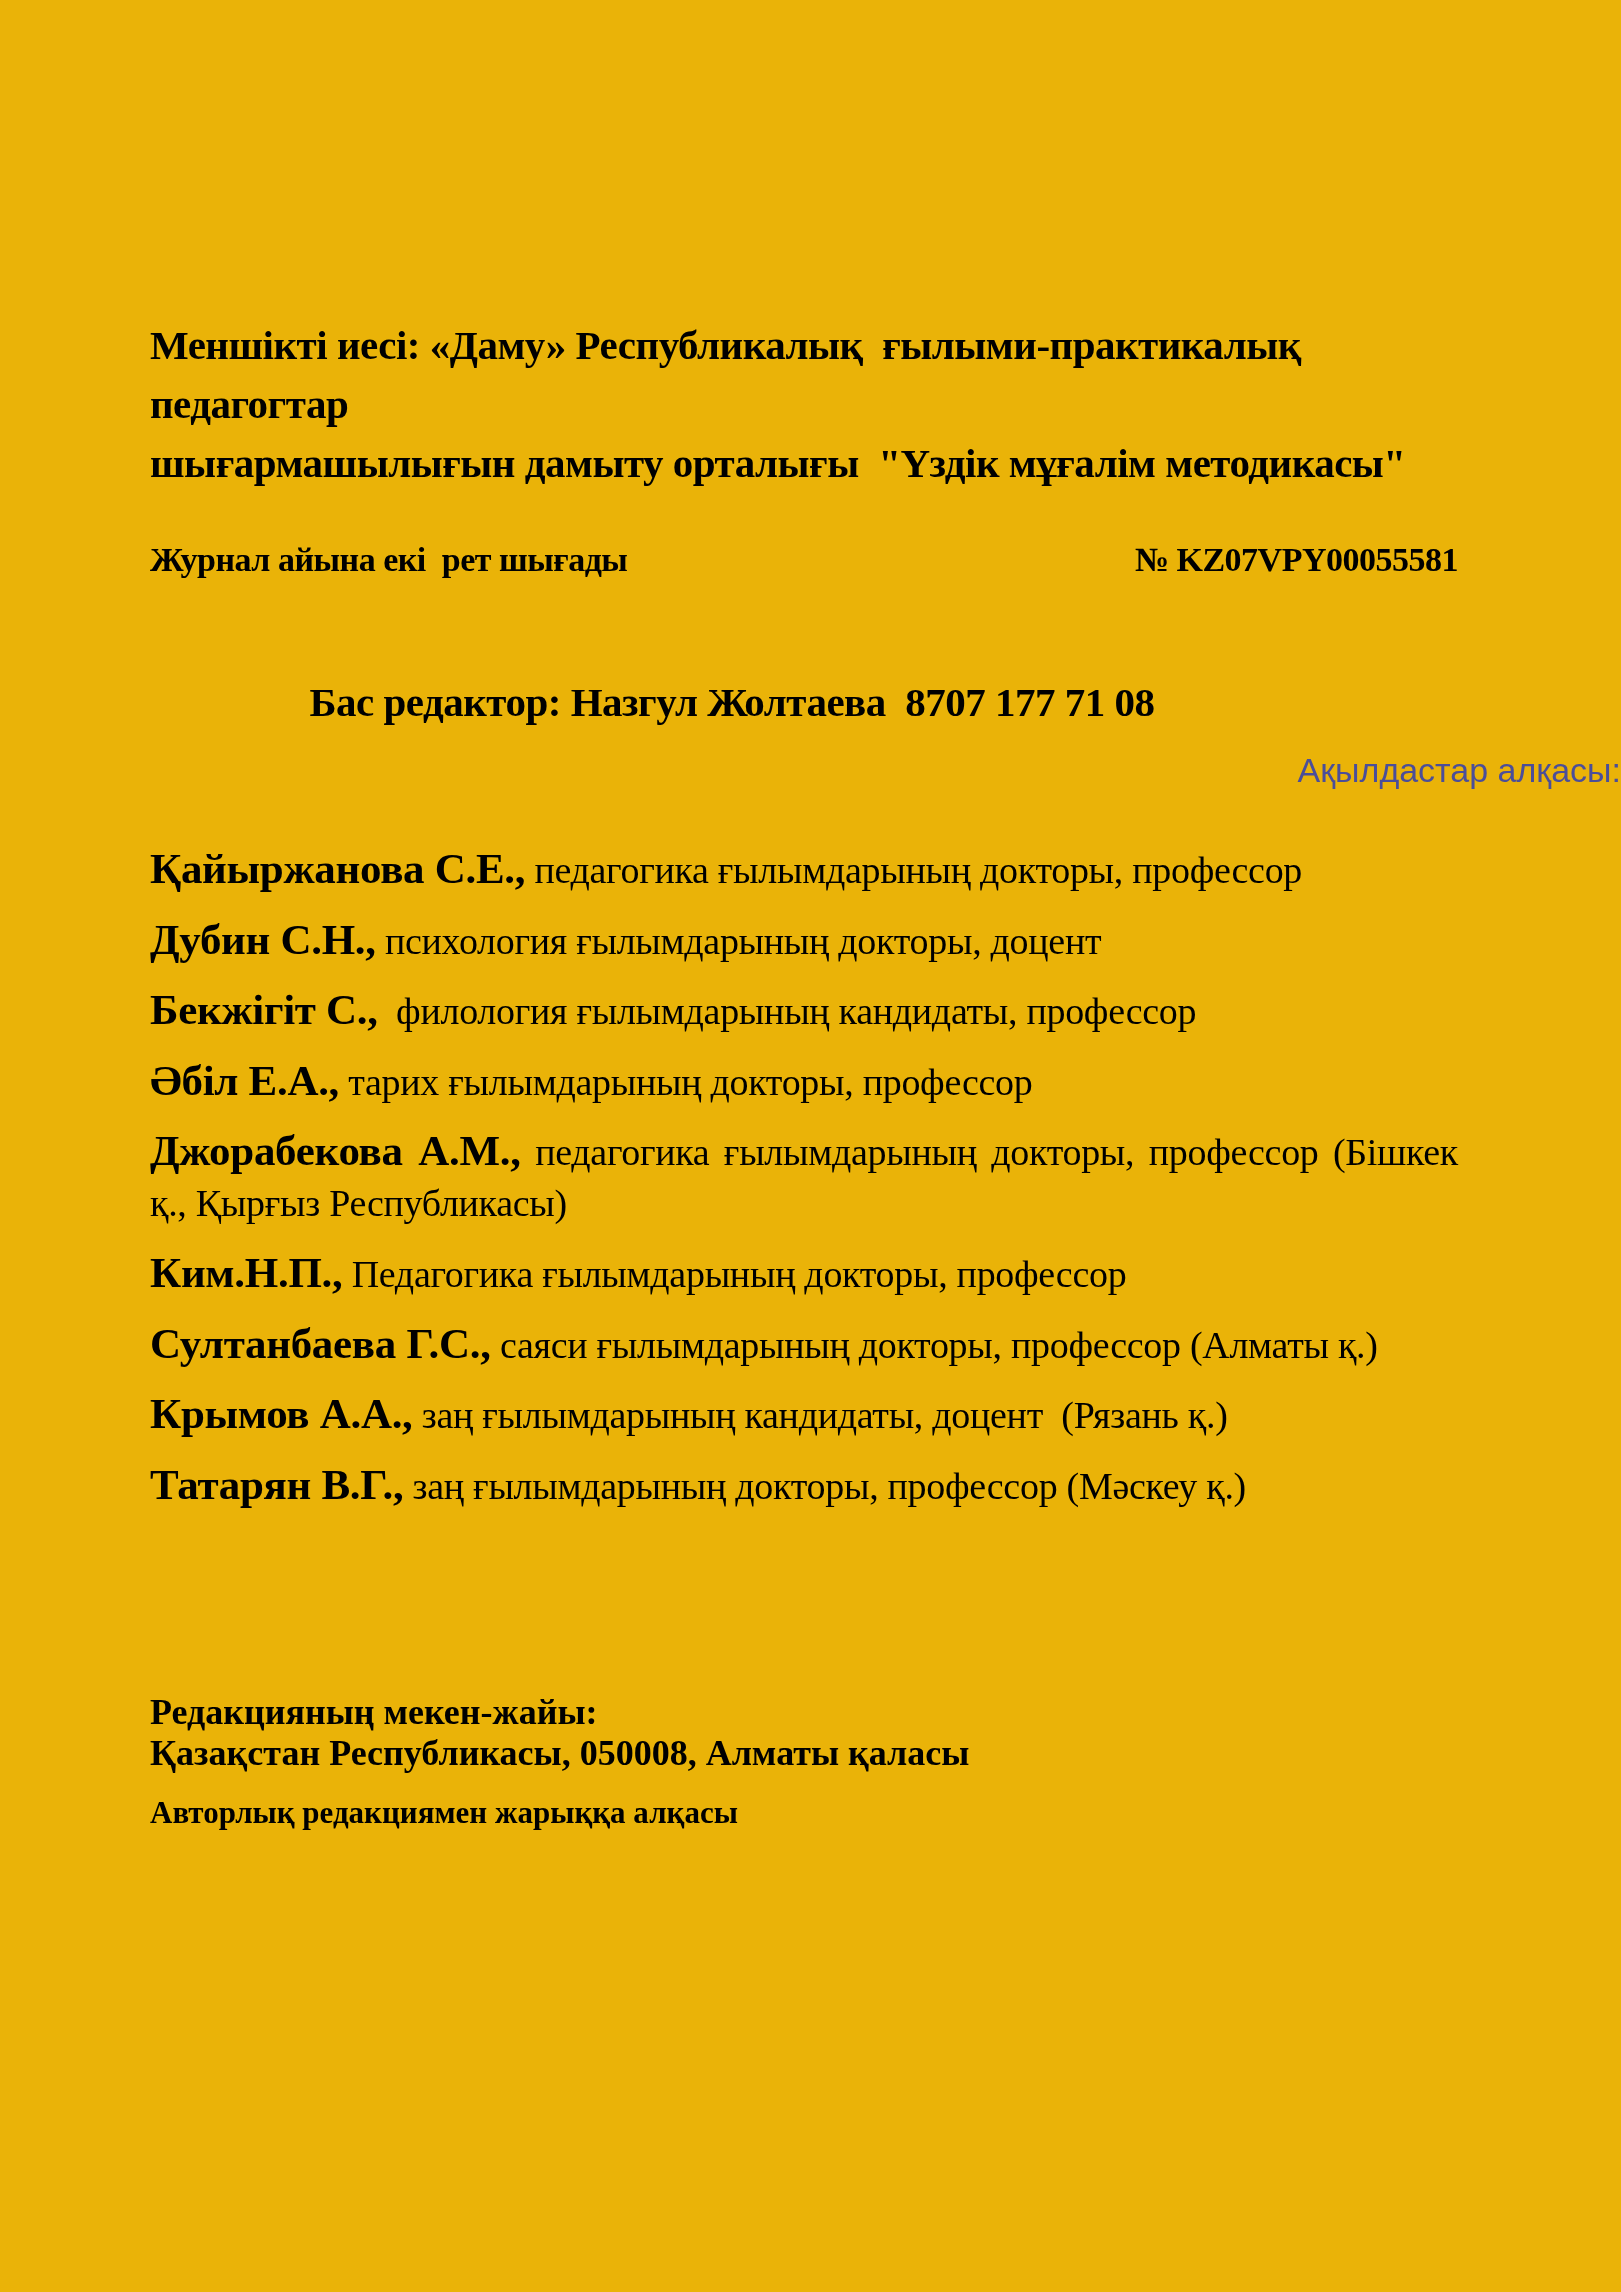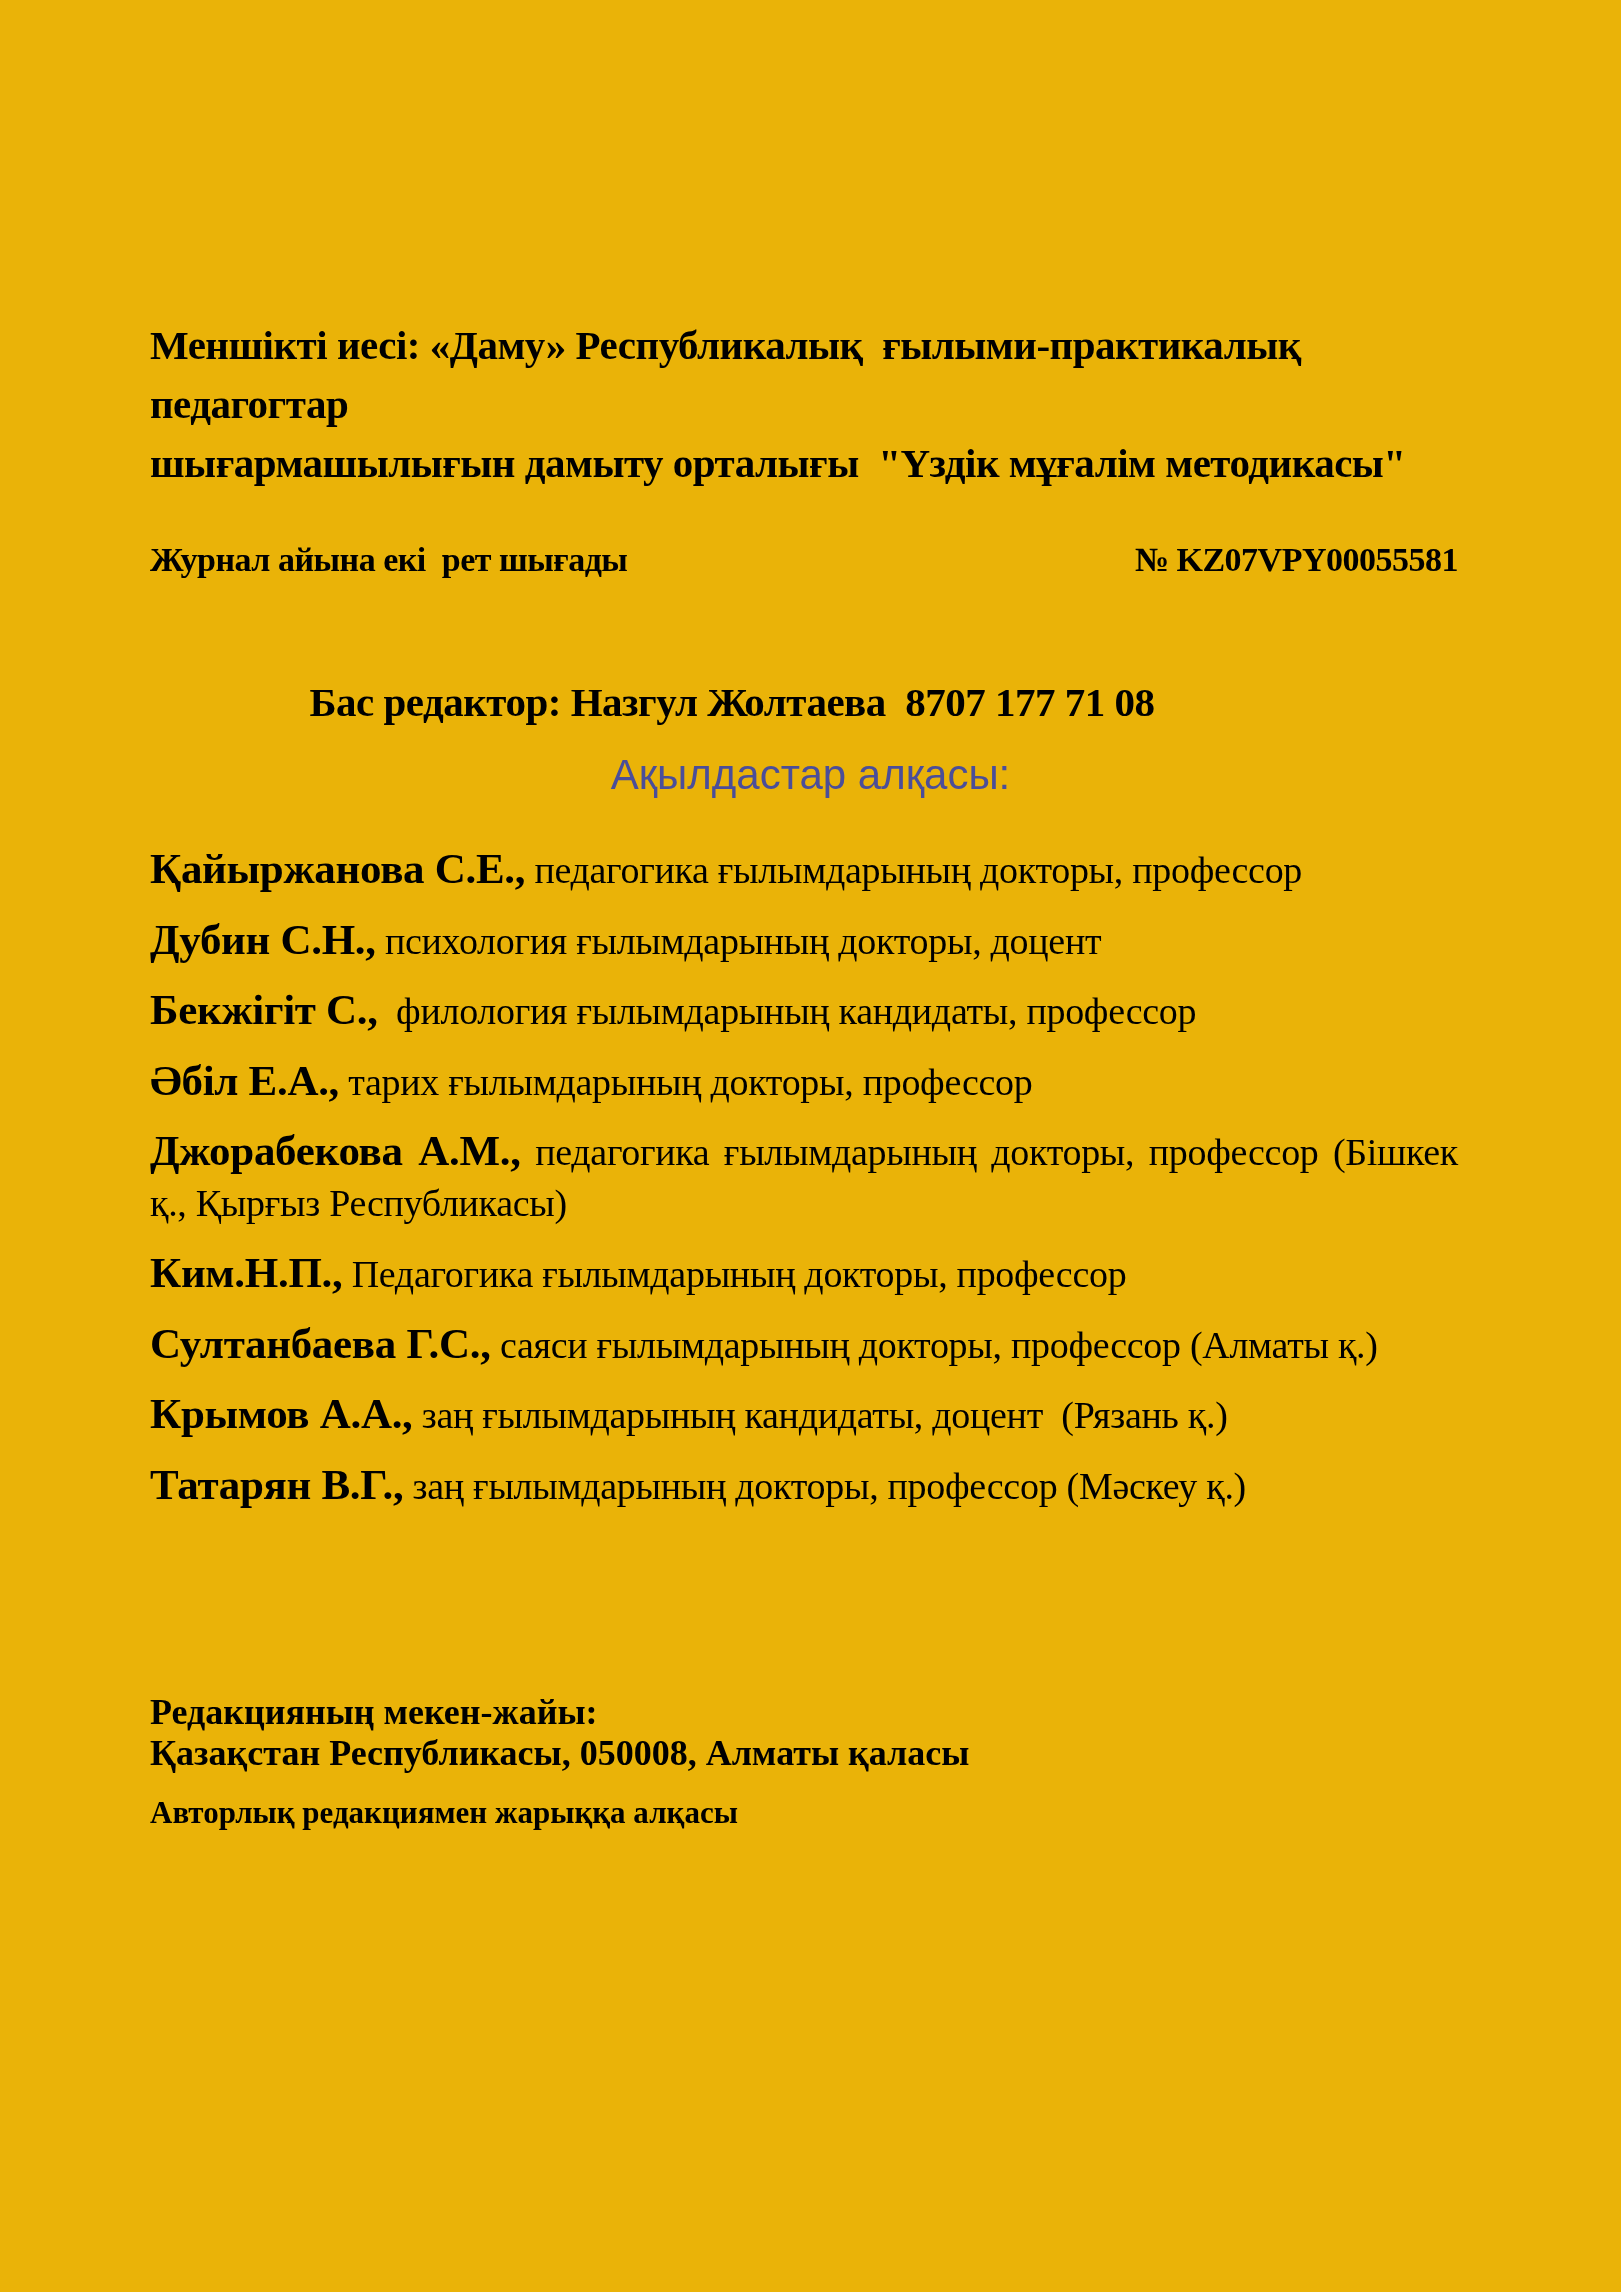--- a/index.html
+++ b/index.html
@@ -54,24 +54,24 @@
     font-size: 41px;
     letter-spacing: -0.5px;
     white-space: pre-wrap;
     margin-left: 15px;
   }
   .board-title {
     position: absolute;
     left: 0;
     top: 751px;
     width: 1621px;
-    text-align: center;
+    text-align: right;
     font-family: "Liberation Sans", "DejaVu Sans", sans-serif;
     font-weight: normal;
-    font-size: 42px;
+    font-size: 34px;
   }
   .board-list {
     position: absolute;
     left: 150px;
     top: 843px;
     width: 1308px;
   }
   .board-entry {
     font-size: 38px;
     line-height: 51px;

